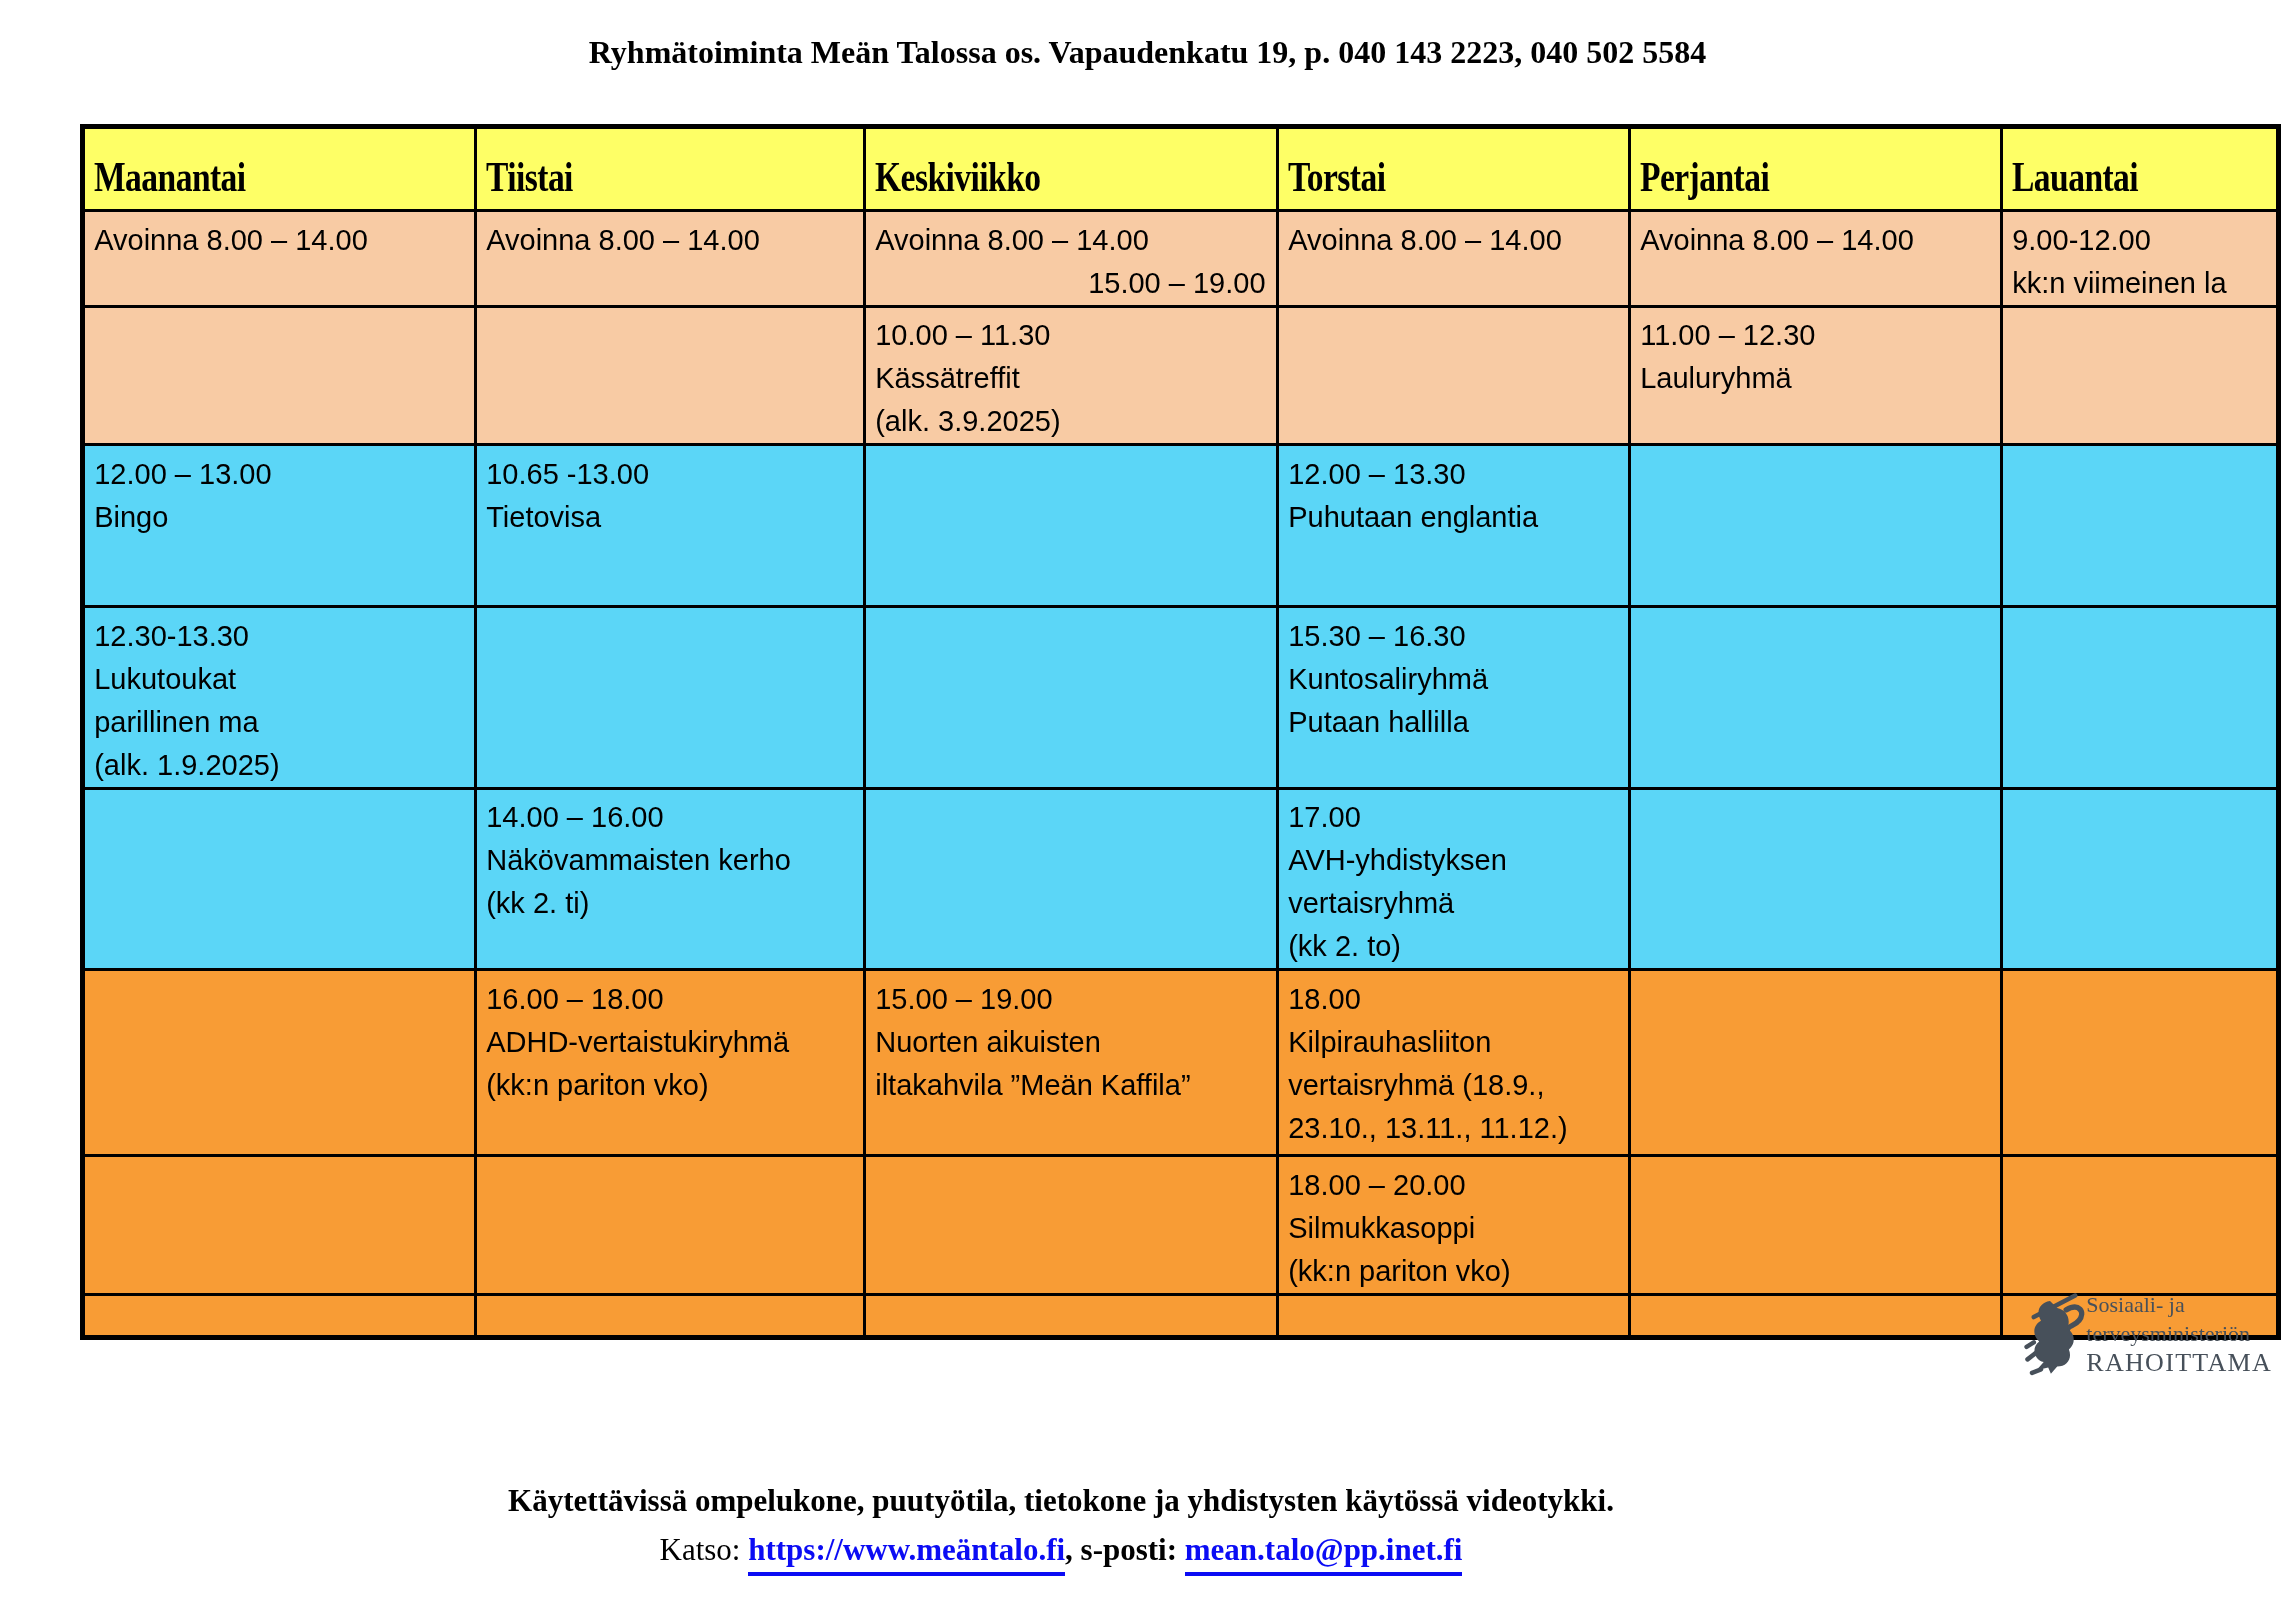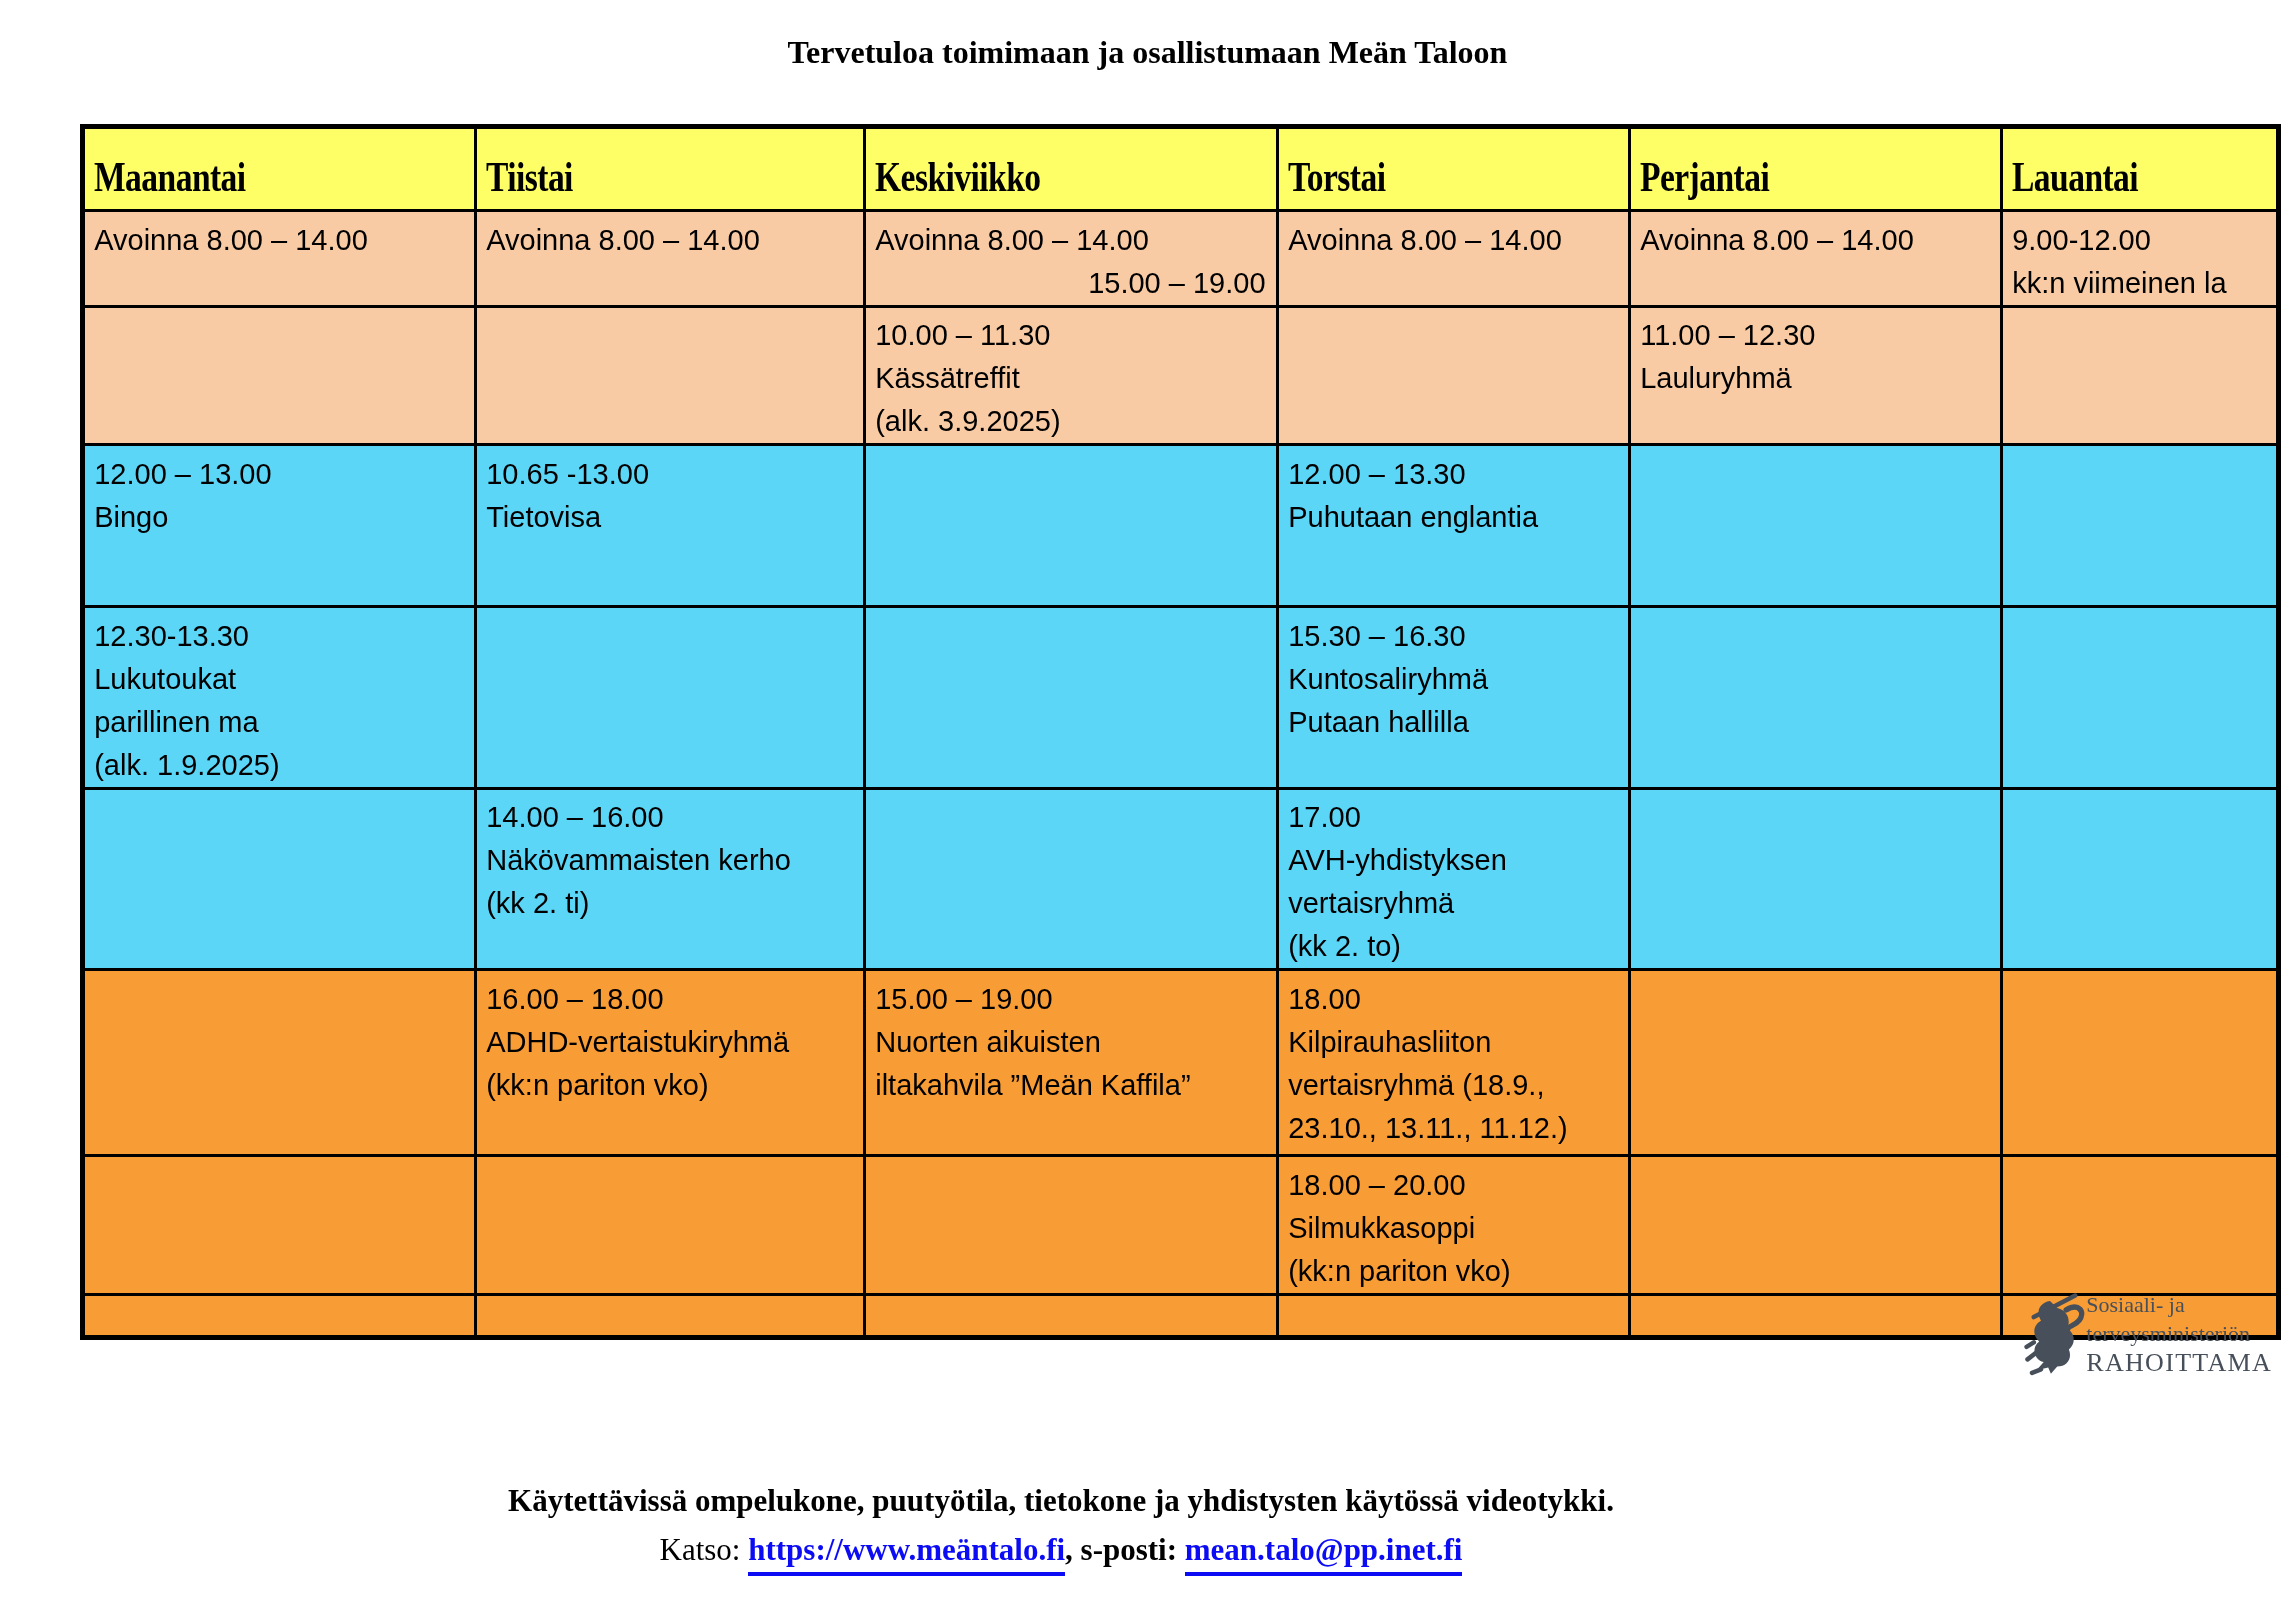--- a/index.html
+++ b/index.html
@@ -37,21 +37,21 @@
   .footer-line1{font-size:31px;font-weight:bold;line-height:42px;}
   .footer-line2{font-size:31px;line-height:55px;}
   .footer-line2 .bold{font-weight:bold;}
   a.flink{color:var(--link);font-weight:bold;text-decoration:none;border-bottom:4.6px solid var(--link);
     padding-bottom:5px;}
 </style>
 </head>
 <body>
 
 <div class="title-wrap">
-  <div class="title-line2">Tervetuloa toimimaan ja osallistumaan Meän Taloon</div>
+  <div class="title-line1">Ryhmätoiminta Meän Talossa os. Vapaudenkatu 19, p. 040 143 2223, 040 502 5584</div>
 </div>
 
 <table class="sched">
   <colgroup>
     <col class="c0">
       <col class="c1">
       <col class="c2">
       <col class="c3">
       <col class="c4">
       <col class="c5">

